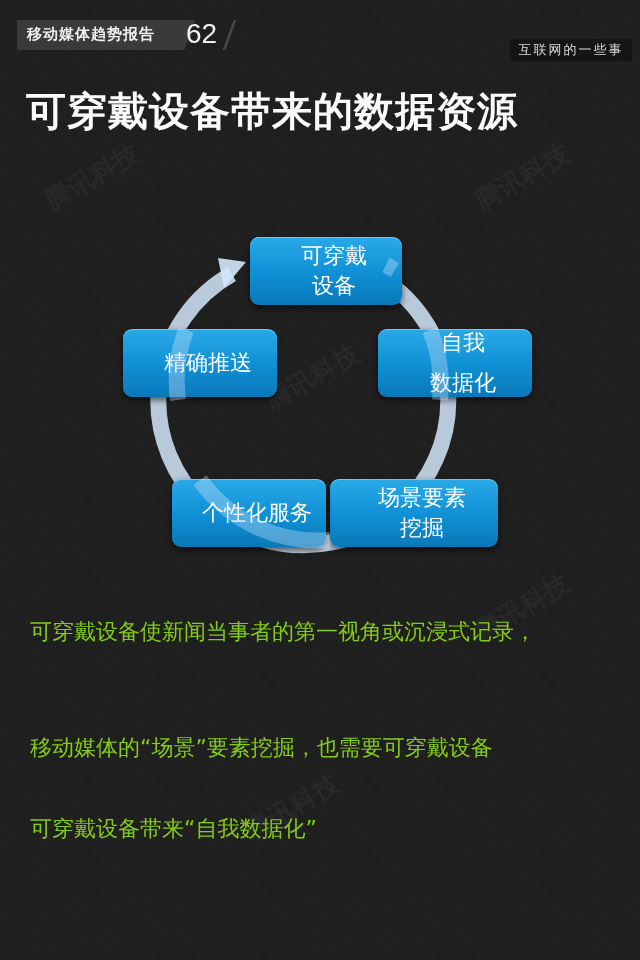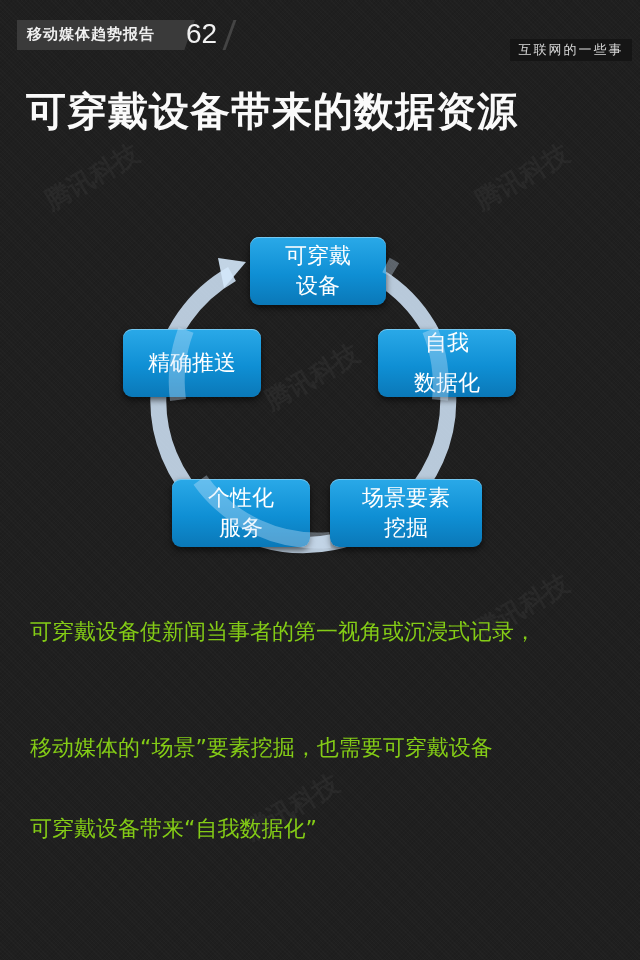--- a/index.html
+++ b/index.html
@@ -41,21 +41,21 @@
   .watermark {
     position:absolute; color:rgba(255,255,255,0.045); font-size:26px; font-weight:bold;
     transform:rotate(-30deg); white-space:nowrap;
   }
   .diagram { position:absolute; left:0; top:0; width:640px; height:960px; }
   .node {
     position:absolute; border-radius:9px;
     background:linear-gradient(#2aa9e8 0%, #0f8fd4 55%, #0a78b8 100%);
     box-shadow:0 3px 6px rgba(0,0,0,0.6), inset 0 1px 0 rgba(255,255,255,0.35);
     color:#fff; font-size:22px; line-height:30px;
-    display:flex; align-items:center; justify-content:center; text-align:center;
+    display:flex; align-items:center; justify-content:center; text-align:center;padding-left:16px;
   }
   .body-text {
     position:absolute; left:30px; font-size:22px; color:#84cc16; line-height:40px;
   }
 </style>
 </head>
 <body>
 
 <div class="header-tag">
   <span>移动媒体趋势报告</span>
@@ -88,21 +88,21 @@
   <div class="node" style="left:378px;top:329px;width:138px;height:68px;flex-direction:column;gap:10px;">
     <div>自我</div>
     <div>数据化</div>
   </div>
 
   <div class="node" style="left:330px;top:479px;width:152px;height:68px;flex-direction:column;">
     <div>场景要素</div>
     <div>挖掘</div>
   </div>
 
-  <div class="node" style="left:172px;top:479px;width:138px;height:68px;flex-direction:column;">
+  <div class="node" style="left:172px;top:479px;width:138px;height:68px;flex-direction:row;">
     <div>个性化</div>
     <div>服务</div>
   </div>
 
   <div class="node" style="left:123px;top:329px;width:138px;height:68px;">
     <div>精确推送</div>
   </div>
 
   <svg width="640" height="960" style="position:absolute;left:0;top:0;pointer-events:none;">
     <path d="M 186 330 A 145 145 0 0 0 178 400" fill="none" stroke="#d4e8fb" stroke-opacity="0.35" stroke-width="16"></path>

